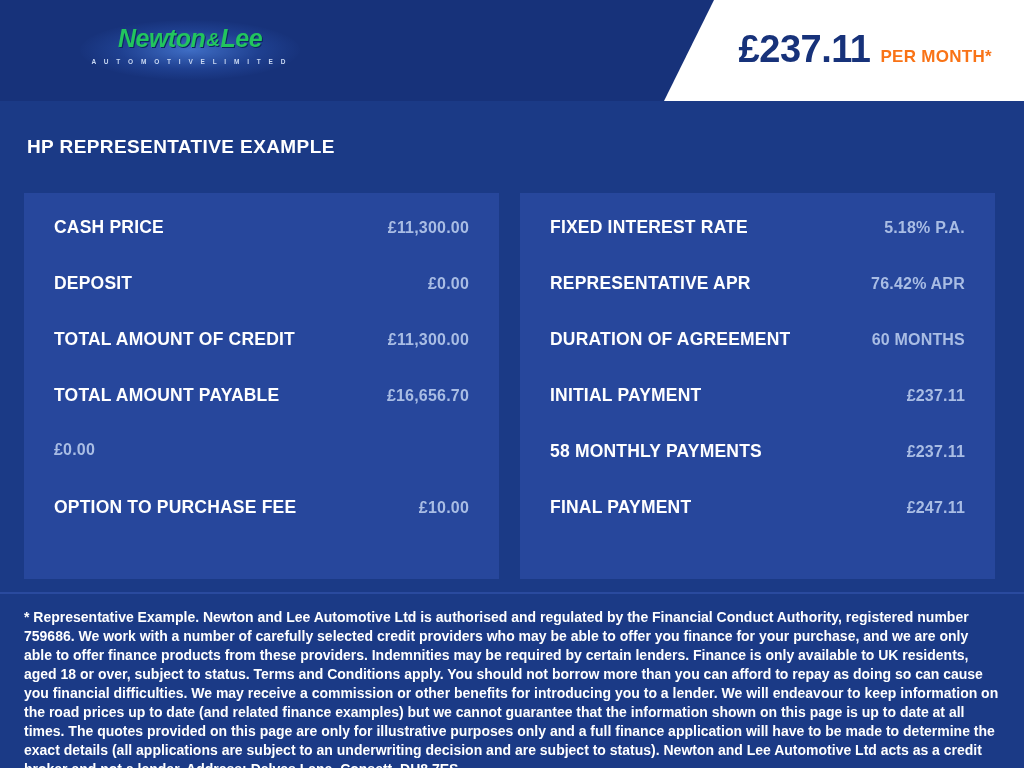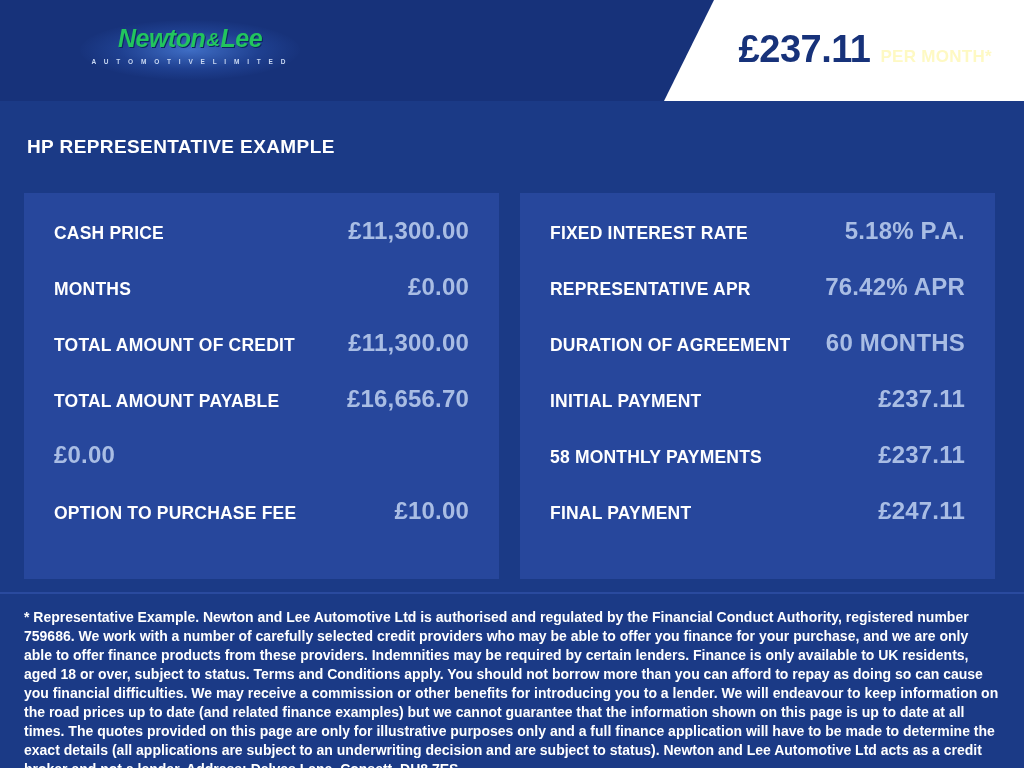--- a/index.html
+++ b/index.html
@@ -85,21 +85,21 @@
     align-items: baseline;
     gap: 10px;
   }
   .price-amount {
     color: #17327a;
     font-size: 38px;
     font-weight: bold;
     letter-spacing: -0.5px;
   }
   .price-period {
-    color: #fef9c3;
+    color: #f97316;
     font-size: 17px;
     font-weight: bold;
     letter-spacing: 0.3px;
   }
 
   
   .section-title {
     position: absolute;
     left: 27px;
     top: 136px;
@@ -131,21 +131,21 @@
   }
   .row-label {
     color: #ffffff;
     font-size: 17.5px;
     font-weight: bold;
     letter-spacing: 0.2px;
     white-space: nowrap;
   }
   .row-value {
     color: #a9bde4;
-    font-size: 24px;
+    font-size: 16px;
     font-weight: bold;
     letter-spacing: 0.2px;
     white-space: nowrap;
   }
 
   
   .disclaimer-sep {
     position: absolute;
     left: 0;
     top: 592px;
@@ -190,21 +190,21 @@
   <div class="section-title">HP REPRESENTATIVE EXAMPLE</div>
 
   <div class="panels">
 
     <div class="panel">
       <div class="row">
         <div class="row-label">CASH PRICE</div>
         <div class="row-value">£11,300.00</div>
       </div>
       <div class="row">
-        <div class="row-label">MONTHS</div>
+        <div class="row-label">DEPOSIT</div>
         <div class="row-value">£0.00</div>
       </div>
       <div class="row">
         <div class="row-label">TOTAL AMOUNT OF CREDIT</div>
         <div class="row-value">£11,300.00</div>
       </div>
       <div class="row">
         <div class="row-label">TOTAL AMOUNT PAYABLE</div>
         <div class="row-value">£16,656.70</div>
       </div>

